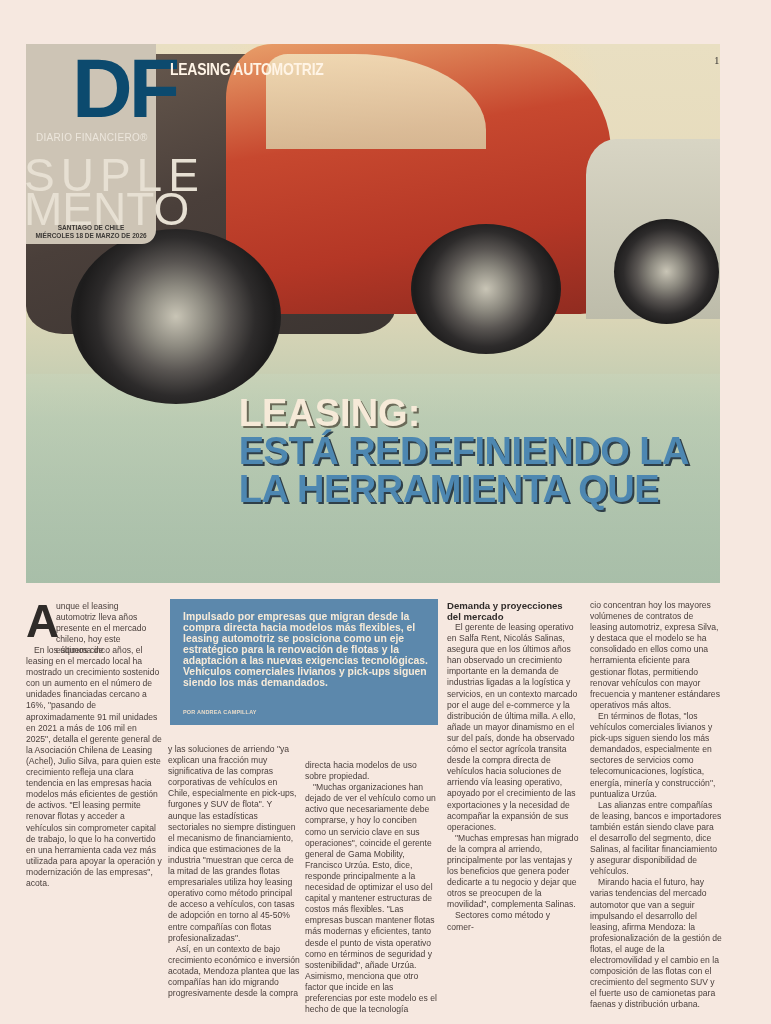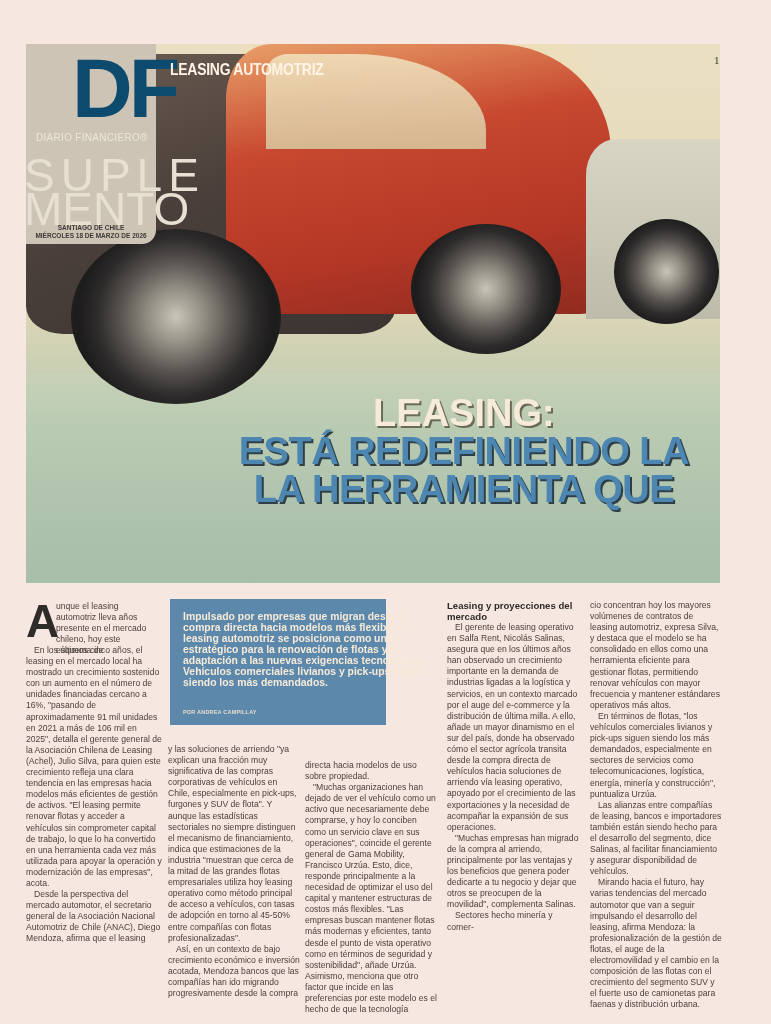--- a/index.html
+++ b/index.html
@@ -19,35 +19,35 @@
   .w3 { left:588px; top:175px; width:105px; height:105px; }
   .floor { position:absolute; left:0; top:330px; width:694px; height:209px; background:linear-gradient(180deg,rgba(200,215,190,0.4),rgba(168,190,168,0.85)); }
   .df-panel { position:absolute; left:26px; top:44px; width:130px; height:200px; background:#cdc4b5; border-radius:0 0 14px 0; }
   .df-logo { position:absolute; left:8px; top:2px; font-family:"Liberation Sans", sans-serif; font-weight:bold; font-size:84px; line-height:84px; color:#0c4a6e; letter-spacing:-4px;margin-left:38px; }
   .df-name { position:absolute; left:10px; top:88px; font-size:10px; color:#ece6dc; letter-spacing:.3px; }
   .df-suple { position:absolute; left:-2px; top:114px; font-size:46px; line-height:34px; color:#e7e0d3; font-weight:normal; letter-spacing:6px; }
   .df-suple2 { letter-spacing:0; }
   .df-date { position:absolute; left:0; width:130px; top:180px; text-align:center; font-size:6.5px; font-weight:bold; line-height:8px; color:#3d3a37; }
   .section-label { position:absolute; left:170px; top:60px; font-family:"Liberation Sans", sans-serif; font-weight:bold; font-size:17px; color:#fff4e6; letter-spacing:-.3px; transform:scaleX(.82); transform-origin:left; }
   .page-num { position:absolute; left:714px; top:54px; font-family:"Liberation Serif", serif; font-size:11px; color:#3d3a37; }
-  .headline { position:absolute; right:82px; top:394px; text-align:center; font-family:"Liberation Sans", sans-serif; font-weight:bold; line-height:38px; }
+  .headline { position:absolute; right:82px; top:394px; text-align:left; font-family:"Liberation Sans", sans-serif; font-weight:bold; line-height:38px; }
   .hl1 { font-size:38px; color:#f6ead8; text-shadow:2px 2px 0 #6a6a58; }
   .hl2 { font-size:38px; color:#4d87b1; text-shadow:2px 2px 0 #2f3f48; letter-spacing:-.5px; }
   .dropcap { position:absolute; left:26px; top:598px; font-size:46px; font-weight:bold; color:#2f2b29; line-height:46px; }
   .col { position:absolute; font-size:8.6px; line-height:11.1px; color:#4b403d; text-align:left; }
   .col p { margin:0; text-indent:8px; }
   .col p.noindent { text-indent:0; }
   .c1a { left:56px; top:601px; width:100px; }
   .c1 { left:26px; top:645px; width:136px; }
   .c2 { left:168px; top:744px; width:132px; }
   .c3 { left:305px; top:740px; width:132px;margin-top:20px; }
   .c4 { left:447px; top:600px; width:132px; }
   .c5 { left:590px; top:600px; width:132px; }
   .sub { font-weight:bold; font-size:9.6px; line-height:11px; color:#2f2b29; margin:10px 0 1px 0; text-indent:0 !important; }
-  .lead-box { position:absolute; left:170px; top:599px; width:216px; height:126px; background:#5c88ac; }
+  .lead-box { position:absolute; left:170px; top:599px; width:268px; height:126px; background:#5c88ac; }
   .lead-text { position:absolute; left:13px; top:12px; width:250px; font-size:10.4px; line-height:11px; font-weight:bold; color:#f6ead8; }
   .byline { position:absolute; left:13px; top:110px; font-size:5.5px; font-weight:bold; color:#e8dccb; letter-spacing:.2px; }
 </style>
 </head>
 <body>
 
 <div class="hero">
   <div class="car car-dark"></div>
   <div class="car car-red"></div>
   <div class="car-red-window"></div>
@@ -84,38 +84,37 @@
   <div class="lead-text">Impulsado por empresas que migran desde la compra directa hacia modelos más flexibles, el leasing automotriz se posiciona como un eje estratégico para la renovación de flotas y la adaptación a las nuevas exigencias tecnológicas. Vehículos comerciales livianos y pick-ups siguen siendo los más demandados.</div>
   <div class="byline">POR ANDREA CAMPILLAY</div>
 </div>
 
 <div class="dropcap">A</div>
 <div class="col c1a">
   <p class="noindent">unque el leasing automotriz lleva años presente en el mercado chileno, hoy este esquema de</p>
 </div>
 <div class="col c1">
   <p>En los últimos cinco años, el leasing en el mercado local ha mostrado un crecimiento sostenido con un aumento en el número de unidades financiadas cercano a 16%, "pasando de aproximadamente 91 mil unidades en 2021 a más de 106 mil en 2025", detalla el gerente general de la Asociación Chilena de Leasing (Achel), Julio Silva, para quien este crecimiento refleja una clara tendencia en las empresas hacia modelos más eficientes de gestión de activos. "El leasing permite renovar flotas y acceder a vehículos sin comprometer capital de trabajo, lo que lo ha convertido en una herramienta cada vez más utilizada para apoyar la operación y modernización de las empresas", acota.</p>
-  <p>Desde la perspectiva del mercado automotor, el secretario general de la Asociación Nacional Automotriz de Chile (ANAC), Diego Mendoza, afirma que el leasing</p>
 </div>
 
 <div class="col c2">
   <p class="noindent">y las soluciones de arriendo "ya explican una fracción muy significativa de las compras corporativas de vehículos en Chile, especialmente en pick-ups, furgones y SUV de flota". Y aunque las estadísticas sectoriales no siempre distinguen el mecanismo de financiamiento, indica que estimaciones de la industria "muestran que cerca de la mitad de las grandes flotas empresariales utiliza hoy leasing operativo como método principal de acceso a vehículos, con tasas de adopción en torno al 45-50% entre compañías con flotas profesionalizadas".</p>
-  <p>Así, en un contexto de bajo crecimiento económico e inversión acotada, Mendoza bancos que las compañías han ido migrando progresivamente desde la compra</p>
+  <p>Así, en un contexto de bajo crecimiento económico e inversión acotada, Mendoza plantea que las compañías han ido migrando progresivamente desde la compra</p>
 </div>
 
 <div class="col c3">
   <p class="noindent">directa hacia modelos de uso sobre propiedad.</p>
   <p>"Muchas organizaciones han dejado de ver el vehículo como un activo que necesariamente debe comprarse, y hoy lo conciben como un servicio clave en sus operaciones", coincide el gerente general de Gama Mobility, Francisco Urzúa. Esto, dice, responde principalmente a la necesidad de optimizar el uso del capital y mantener estructuras de costos más flexibles. "Las empresas buscan mantener flotas más modernas y eficientes, tanto desde el punto de vista operativo como en términos de seguridad y sostenibilidad", añade Urzúa. Asimismo, menciona que otro factor que incide en las preferencias por este modelo es el hecho de que la tecnología</p>
 </div>
 
 <div class="col c4">
-  <p class="sub">Leasing y proyecciones del mercado</p>
+  <p class="sub">Demanda y proyecciones del mercado</p>
   <p>El gerente de leasing operativo en Salfa Rent, Nicolás Salinas, asegura que en los últimos años han observado un crecimiento importante en la demanda de industrias ligadas a la logística y servicios, en un contexto marcado por el auge del e-commerce y la distribución de última milla. A ello, añade un mayor dinamismo en el sur del país, donde ha observado cómo el sector agrícola transita desde la compra directa de vehículos hacia soluciones de arriendo vía leasing operativo, apoyado por el crecimiento de las exportaciones y la necesidad de acompañar la expansión de sus operaciones.</p>
   <p>"Muchas empresas han migrado de la compra al arriendo, principalmente por las ventajas y los beneficios que genera poder dedicarte a tu negocio y dejar que otros se preocupen de la movilidad", complementa Salinas.</p>
-  <p>Sectores hecho minería y comer-</p>
+  <p>Sectores como método y comer-</p>
 </div>
 
 <div class="col c5">
   <p class="noindent">cio concentran hoy los mayores volúmenes de contratos de leasing automotriz, expresa Silva, y destaca que el modelo se ha consolidado en ellos como una herramienta eficiente para gestionar flotas, permitiendo renovar vehículos con mayor frecuencia y mantener estándares operativos más altos.</p>
   <p>En términos de flotas, "los vehículos comerciales livianos y pick-ups siguen siendo los más demandados, especialmente en sectores de servicios como telecomunicaciones, logística, energía, minería y construcción", puntualiza Urzúa.</p>
-  <p>Las alianzas entre compañías de leasing, bancos e importadores también están siendo hecho para el desarrollo del segmento, dice Salinas, al facilitar financiamiento y asegurar disponibilidad de vehículos.</p>
+  <p>Las alianzas entre compañías de leasing, bancos e importadores también están siendo clave para el desarrollo del segmento, dice Salinas, al facilitar financiamiento y asegurar disponibilidad de vehículos.</p>
   <p>Mirando hacia el futuro, hay varias tendencias del mercado automotor que van a seguir impulsando el desarrollo del leasing, afirma Mendoza: la profesionalización de la gestión de flotas, el auge de la electromovilidad y el cambio en la composición de las flotas con el crecimiento del segmento SUV y el fuerte uso de camionetas para faenas y distribución urbana.</p>
 </div>
 
 </body></html>

